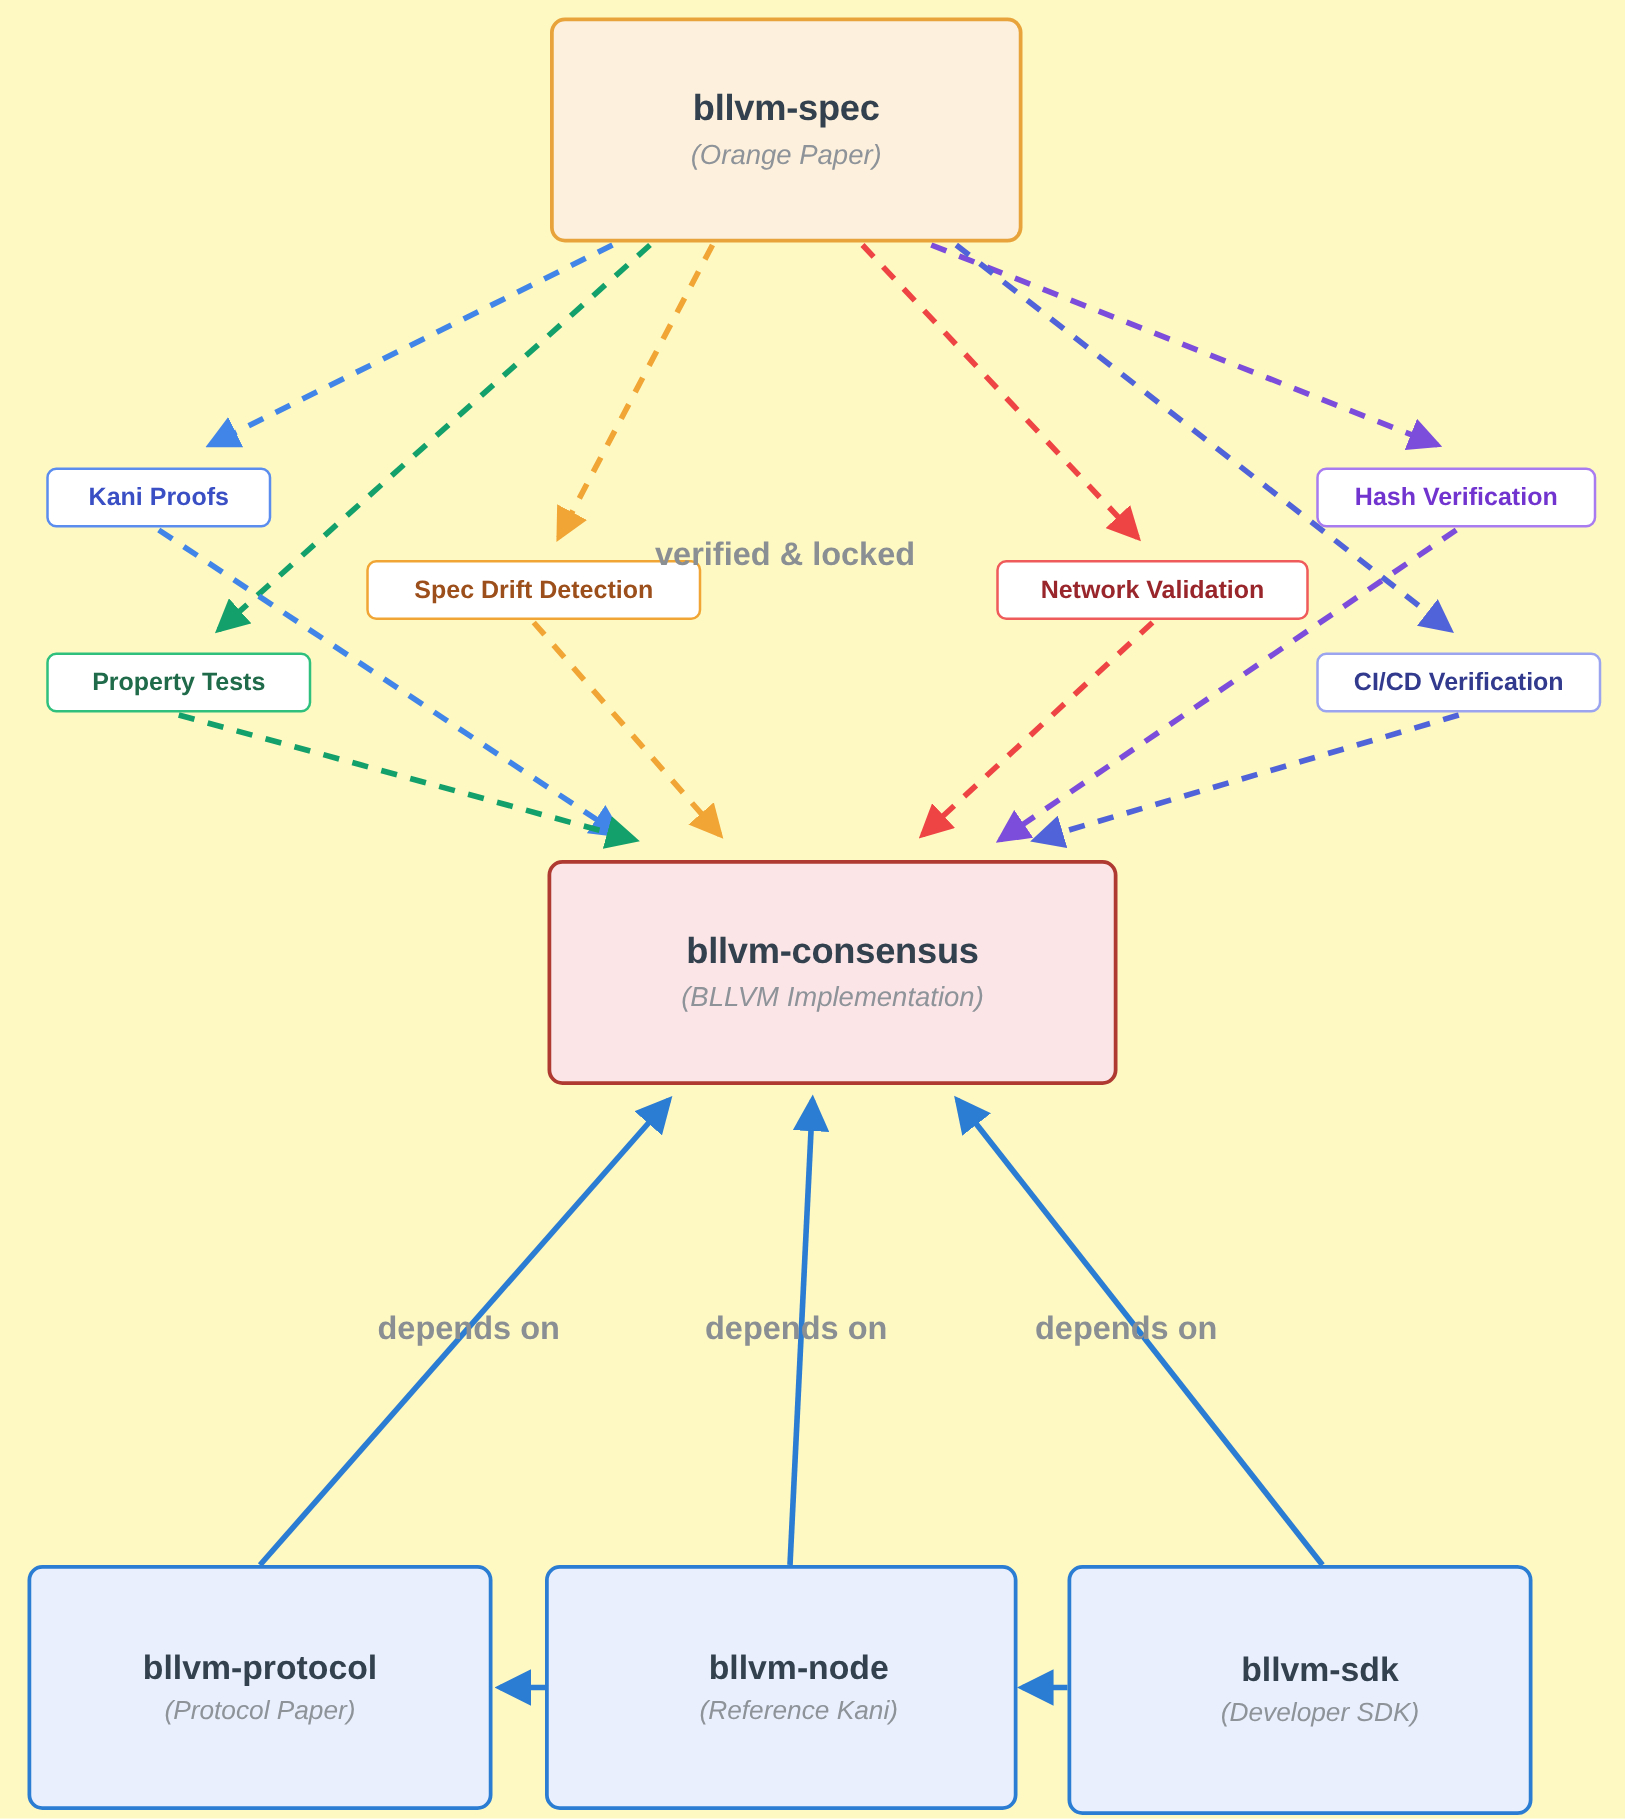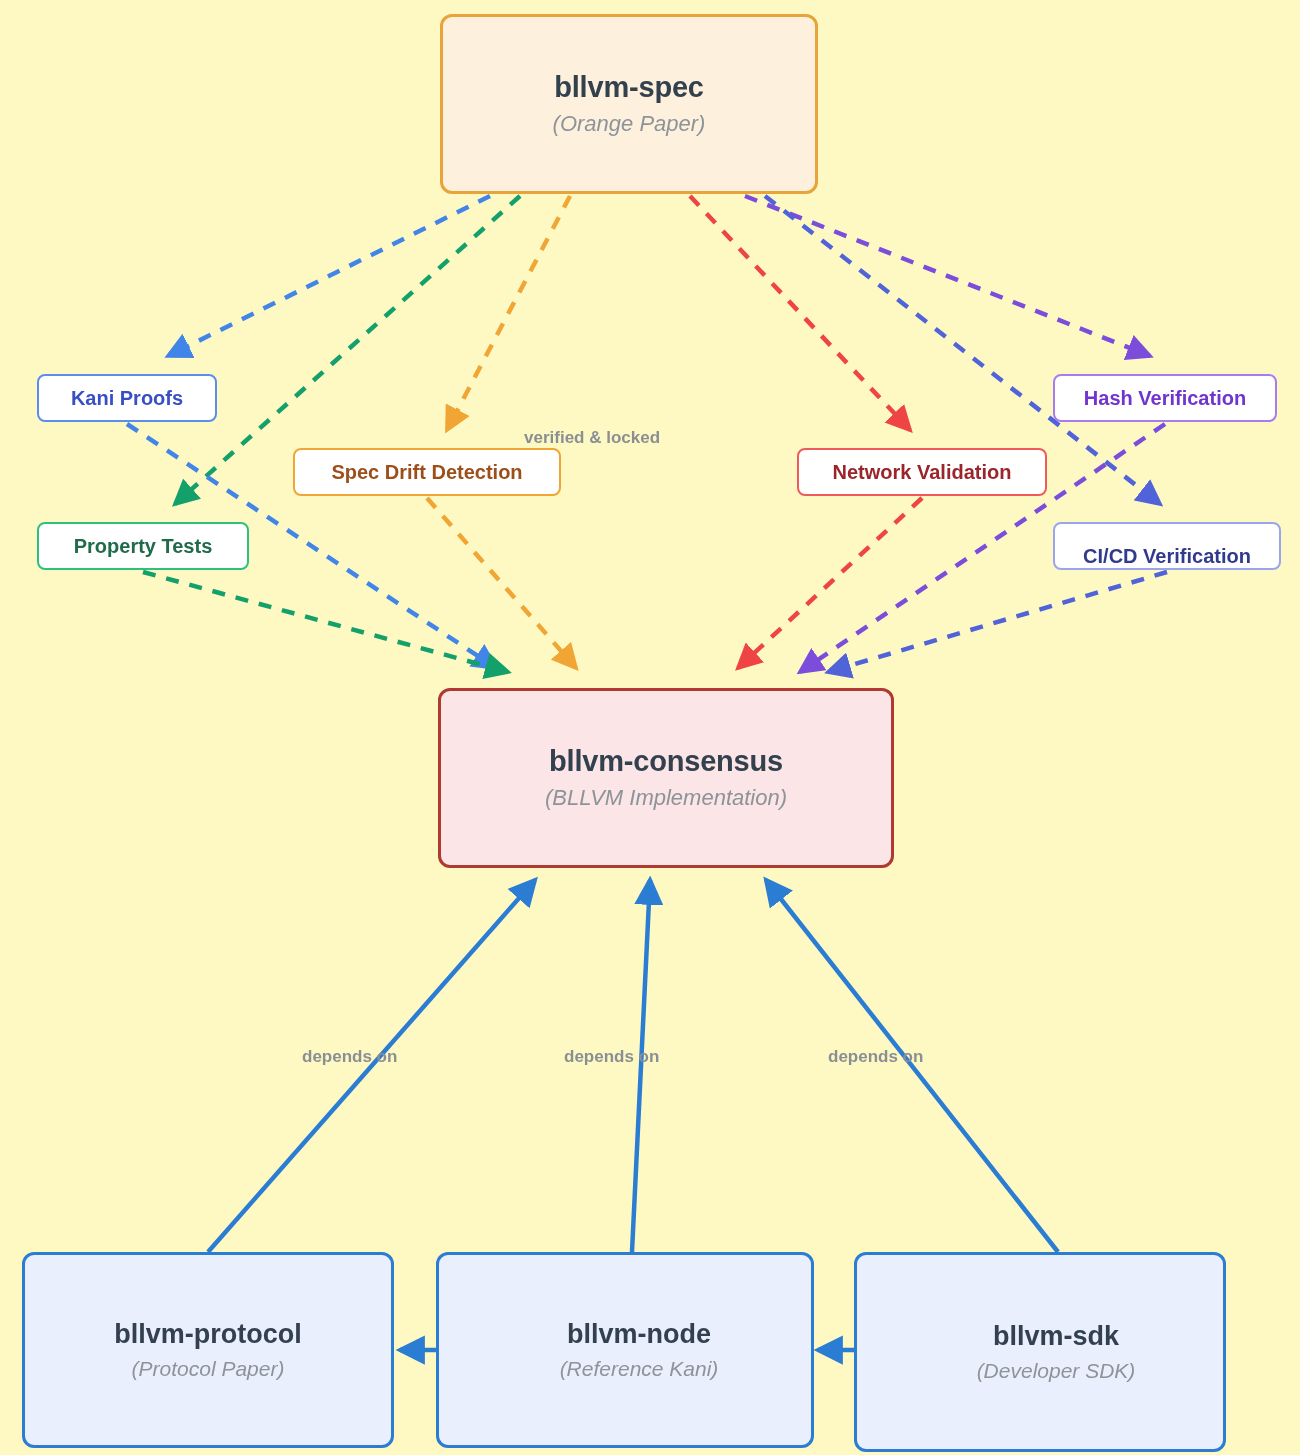--- a/index.html
+++ b/index.html
@@ -117,27 +117,27 @@
   .c-blue   { border-color: #5b8def; }
   .c-blue   .title { color: #3a4fc4; }
   .c-green  { border-color: #2fc07e; }
   .c-green  .title { color: #1f6b4a; }
   .c-orange { border-color: #f0a534; }
   .c-orange .title { color: #9c4f1b; }
   .c-red    { border-color: #ef5a5a; }
   .c-red    .title { color: #99262b; }
   .c-purple { border-color: #a87cf0; }
   .c-purple .title { color: #7234cf; }
-  .c-indigo { border-color: #9aa4ef; justify-content: flex-end; }
+  .c-indigo { border-color: #9aa4ef; }
   .c-indigo .title { color: #323a8e; }
 
   
   .edge-label {
     position: absolute;
-    font-size: 17px;
+    font-size: 26px;
     color: #8a8f94;
     font-weight: bold;
     white-space: nowrap;
     z-index: 6;
     background: transparent;
     text-align: right;
   }
 </style>
 </head>
 <body>

